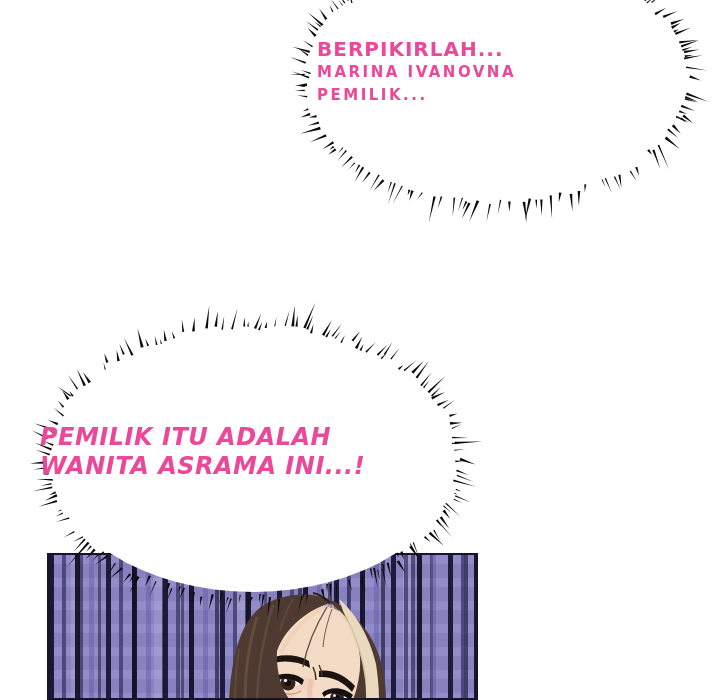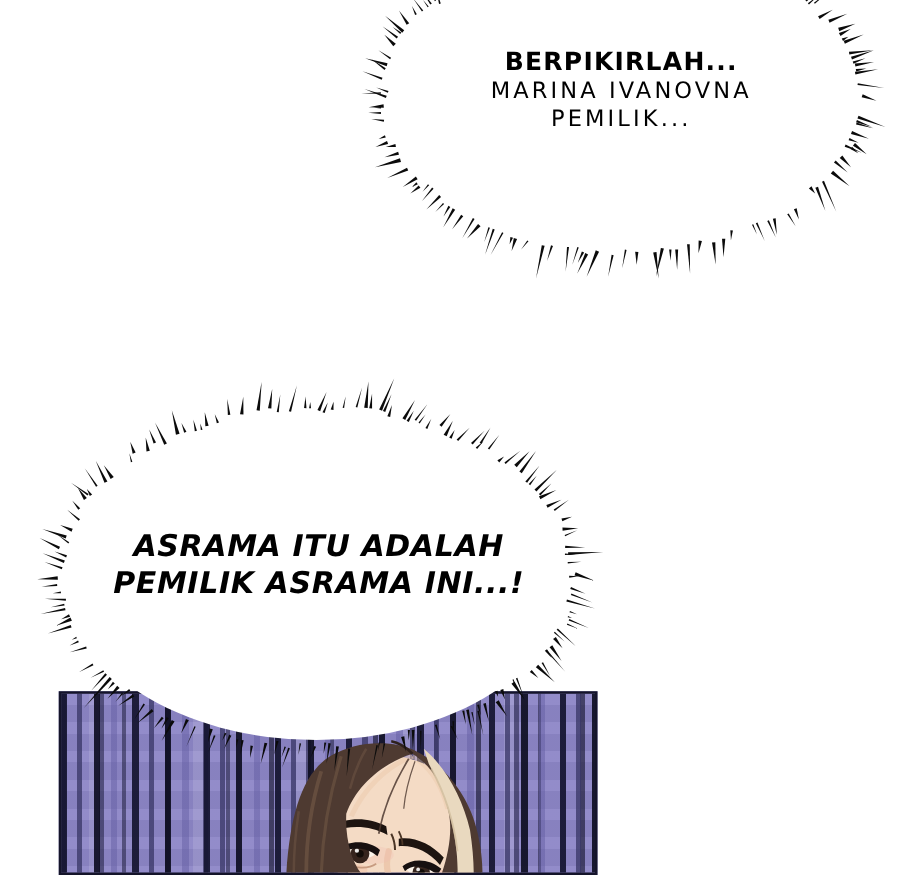--- a/index.html
+++ b/index.html
@@ -25,24 +25,24 @@
       repeating-linear-gradient(180deg,
         rgba(255,255,255,0.05) 0 9px, rgba(0,0,0,0.04) 9px 23px);
     overflow:hidden;
   }
   .char-svg{position:absolute;left:-2px;top:-2px;display:block;}
 
   
   #fx{position:absolute;left:0;top:0;pointer-events:none;}
 
   
-  .bubble-text{position:absolute;text-align:center;color:#000000;transform:translateX(-50%);}
+  .bubble-text{position:absolute;text-align:left;color:#ec4899;transform:translateX(-50%);}
   .bt-top{left:497px;top:38px;width:360px;}
   .bt-top .l1{font-size:20px;font-weight:700;letter-spacing:1px;line-height:23px;}
-  .bt-top .l2{font-size:18px;font-weight:400;letter-spacing:2.5px;line-height:23px;}
+  .bt-top .l2{font-size:15px;font-weight:700;letter-spacing:2.5px;line-height:23px;}
   .bt-mid{left:255px;top:423px;width:430px;font-style:italic;font-weight:700;
           font-size:24px;line-height:29px;letter-spacing:0.5px;}
 </style>
 </head>
 <body>
 
 <div class="page">
 
   <div class="panel">
     <svg class="char-svg" width="431" height="147" viewBox="0 0 431 147">
@@ -411,17 +411,17 @@
     <ellipse cx="253" cy="462" rx="200" ry="130" fill="#ffffff"></ellipse>
   </svg>
 
   <div class="bubble-text bt-top">
     <div class="l1">BERPIKIRLAH...</div>
     <div class="l2">MARINA IVANOVNA</div>
     <div class="l2">PEMILIK...</div>
   </div>
 
   <div class="bubble-text bt-mid">
-    <div>ASRAMA ITU ADALAH</div>
-    <div>PEMILIK ASRAMA INI...!</div>
+    <div>PEMILIK ITU ADALAH</div>
+    <div>WANITA ASRAMA INI...!</div>
   </div>
 
 </div>
 
 </body></html>

